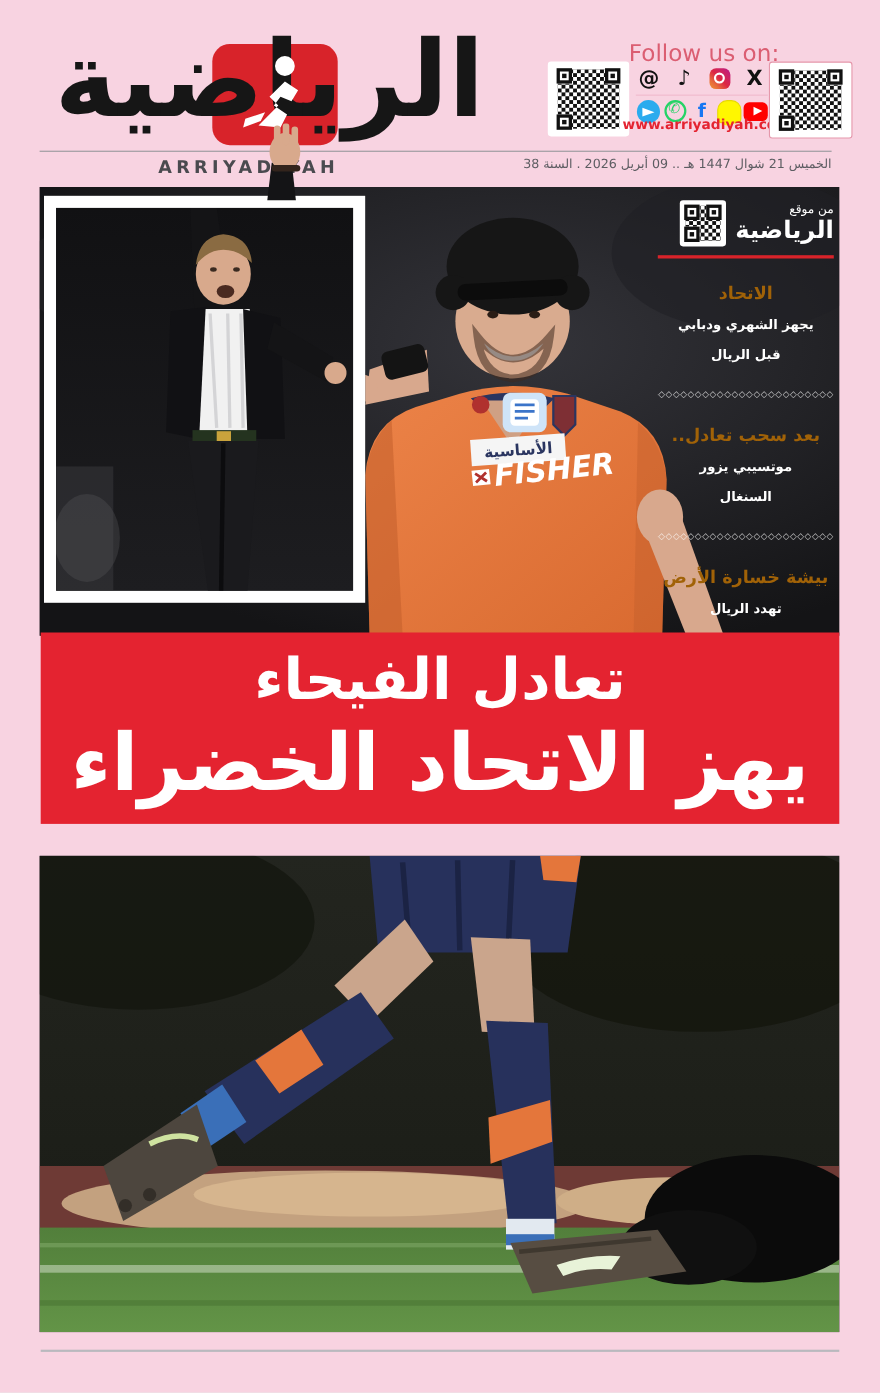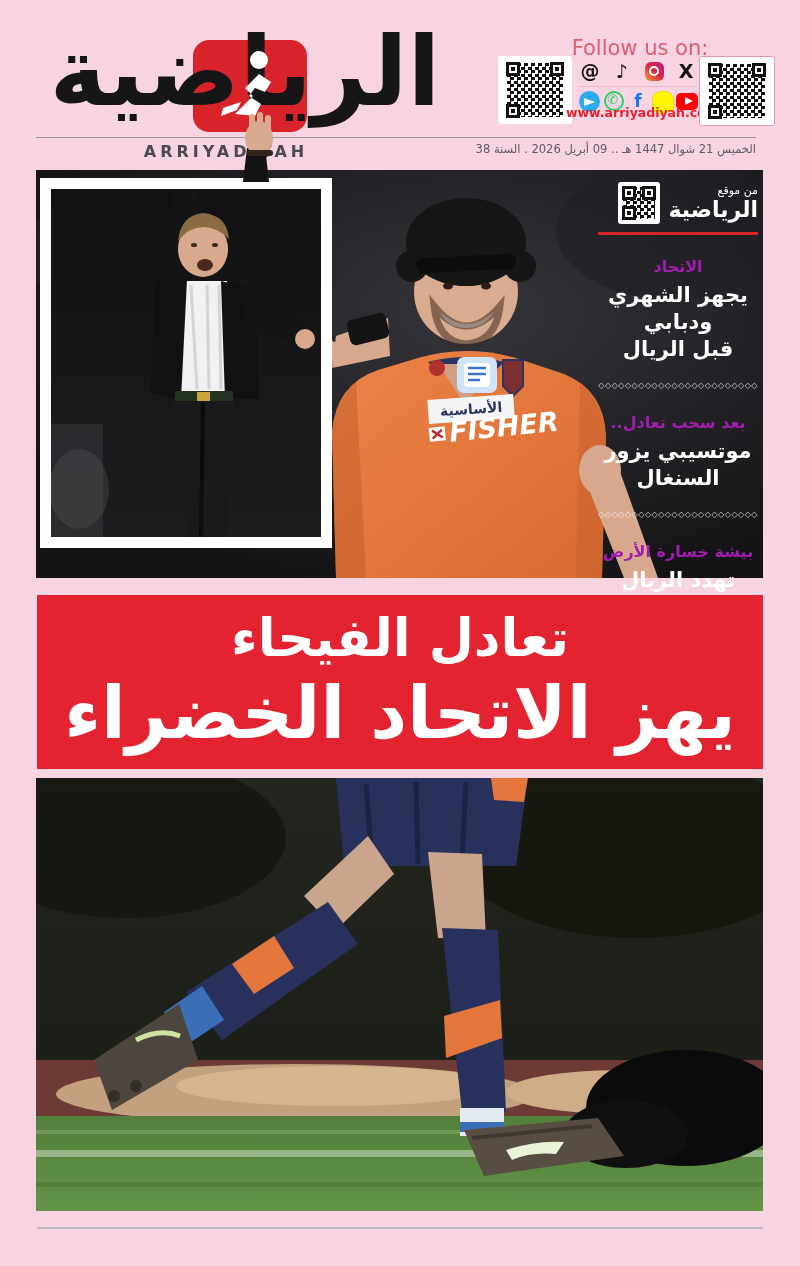--- a/index.html
+++ b/index.html
@@ -63,28 +63,28 @@
   
   .sidebar{left:598px;top:182px;width:160px;color:#fff;direction:rtl;text-align:center;}
   .src-row{display:flex;direction:ltr;align-items:center;justify-content:flex-end;gap:8px;}
   .src-qr{width:42px;height:42px;}
   .src-qr .qr-inner{width:32px;height:32px;}
   .src-txt{text-align:right;}
   .src-label{font-size:11px;color:#fff;}
   .src-logo{position:relative;font-size:22px;font-weight:bold;color:#fff;line-height:26px;}
   .src-logo i{position:absolute;right:34px;top:3px;width:26px;height:20px;background:#D8232A;border-radius:4px;z-index:-1;}
   .side-rule{margin:8px 0 0;height:3px;background:#D8232A;}
-  .kicker{margin-top:22px;font-size:16px;font-weight:bold;color:#a21caf;}
-  .s-title{margin-top:6px;font-size:21px;font-weight:bold;line-height:27px;color:#fff;}
+  .kicker{margin-top:22px;font-size:16px;font-weight:bold;color:#a16207;}
+  .s-title{margin-top:6px;font-size:12px;font-weight:bold;line-height:27px;color:#fff;}
   .sep{margin-top:18px;height:10px;overflow:hidden;color:rgba(255,255,255,.75);font-size:8px;letter-spacing:.5px;line-height:10px;}
   .sep::before{content:"◇◇◇◇◇◇◇◇◇◇◇◇◇◇◇◇◇◇◇◇◇◇◇◇◇◇◇◇◇◇";}
 
   
   .banner{left:37px;top:575px;width:726px;height:174px;background:#E42330;color:#fff;direction:rtl;
-    display:flex;flex-direction:column;align-items:center;justify-content:center;margin-top:20px;}
+    display:flex;flex-direction:column;align-items:center;justify-content:center;}
   .banner .l1{font-size:52px;font-weight:bold;line-height:62px;}
   .banner .l2{font-size:72px;font-weight:bold;line-height:88px;letter-spacing:-1px;}
 
   .foot-rule{left:37px;top:1227px;width:726px;height:2px;background:#b9b9be;}
 </style>
 </head>
 <body>
 
 <div class="page">
 

